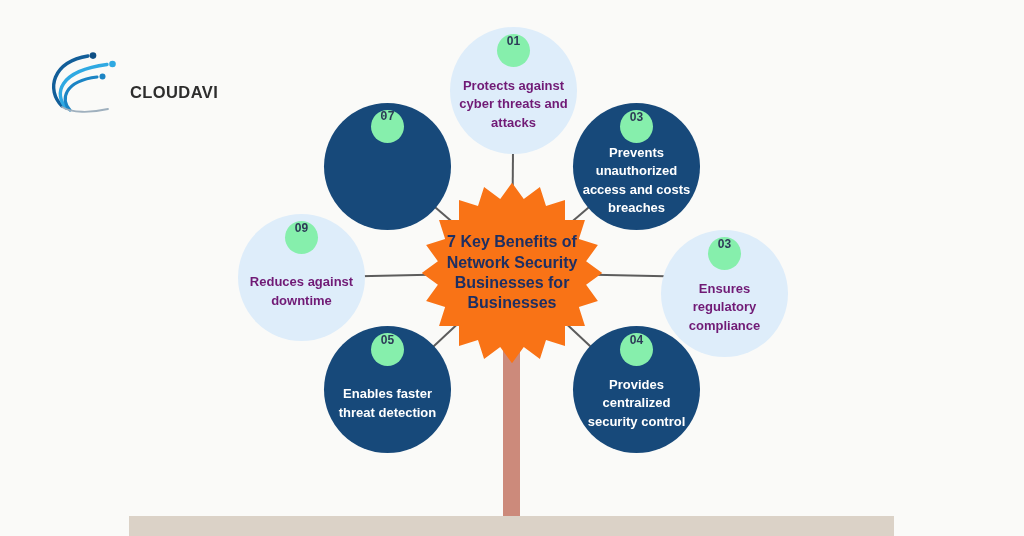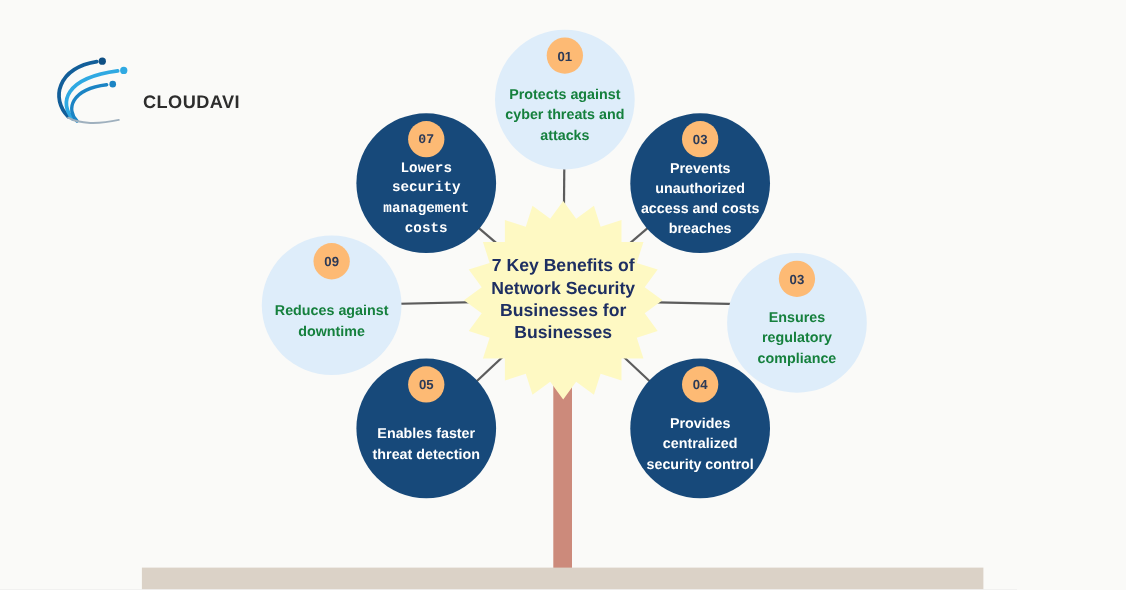--- a/index.html
+++ b/index.html
@@ -8,42 +8,42 @@
     background:#FAFAF8;overflow:hidden;
     font-family:"Liberation Sans","DejaVu Sans",sans-serif;
   }
   
   .connectors{position:absolute;left:0;top:0;z-index:1;}
   .trunk{position:absolute;left:503px;top:345px;width:17px;height:173px;background:#CC8A7B;z-index:1;}
   .ground{position:absolute;left:129px;top:516px;width:765px;height:20px;background:#DBD2C7;z-index:2;}
   
   .starburst{
     position:absolute;left:417px;top:178px;width:190px;height:190px;z-index:3;
-    background:#fef9c3;display:flex;align-items:center;justify-content:center;
+    background:#f97316;display:flex;align-items:center;justify-content:center;
     clip-path:polygon(50% 2.5%,56.2% 11%,64.7% 4.8%,67.9% 14.8%,77.9% 11.6%,77.9% 22.1%,88.4% 22.1%,85.2% 32.1%,95.2% 35.3%,89% 43.8%,97.5% 50%,89% 56.2%,95.2% 64.7%,85.2% 67.9%,88.4% 77.9%,77.9% 77.9%,77.9% 88.4%,67.9% 85.2%,64.7% 95.2%,56.2% 89%,50% 97.5%,43.8% 89%,35.3% 95.2%,32.1% 85.2%,22.1% 88.4%,22.1% 77.9%,11.6% 77.9%,14.8% 67.9%,4.8% 64.7%,11% 56.2%,2.5% 50%,11% 43.8%,4.8% 35.3%,14.8% 32.1%,11.6% 22.1%,22.1% 22.1%,22.1% 11.6%,32.1% 14.8%,35.3% 4.8%,43.8% 11%);
   }
   .center-title{
     text-align:center;color:#1E2F62;font-size:16px;font-weight:700;line-height:1.28;
   }
   
   .circle{
     position:absolute;width:127px;height:127px;border-radius:50%;z-index:4;
     display:flex;flex-direction:column;align-items:center;
   }
   .circle.light{background:#DEEDFA;}
   .circle.dark{background:#17497A;}
   .circle .label-wrap{flex:1;display:flex;align-items:center;justify-content:center;padding:0 6px 12px;}
   .circle .label{
     text-align:center;font-size:13px;font-weight:700;line-height:1.42;max-width:113px;
   }
-  .circle.light .label{color:#15803d;}
+  .circle.light .label{color:#701a75;}
   .circle.dark  .label{color:#FFFFFF;}
   .badge{
-    flex:none;margin-top:7px;width:33px;height:33px;border-radius:50%;background:#fdba74;
-    display:flex;align-items:center;justify-content:center;
+    flex:none;margin-top:7px;width:33px;height:33px;border-radius:50%;background:#86efac;
+    display:flex;align-items:flex-start;justify-content:center;
     font-size:12px;font-weight:700;color:#2C3A57;
   }
   #c01{left:450px;top:27px;}
   #c02{left:573px;top:103px;}
   #c03{left:661px;top:230px;}
   #c04{left:573px;top:326px;}
   #c05{left:324px;top:326px;}
   #c06{left:238px;top:214px;}
   #c07{left:324px;top:103px;font-family:Liberation Mono, monospace;}
   
@@ -129,23 +129,20 @@
       </div>
     <div class="label-wrap">
         <div class="label">Reduces against downtime</div>
       </div>
   </div>
 
   <div class="circle dark" id="c07">
     <div class="badge">
         <span>07</span>
       </div>
-    <div class="label-wrap">
-        <div class="label">Lowers security management costs</div>
-      </div>
   </div>
 
   <div class="logo">
     <svg width="170" height="66" viewBox="0 0 170 66">
       <g fill="none" stroke-linecap="round">
         <path d="M 14,56 C -2,40 4,12 40,6" stroke="#125E99" stroke-width="3.4"></path>
         <path d="M 18,58 C 6,44 10,21 59,14.5" stroke="#2FA9E2" stroke-width="3.4"></path>
         <path d="M 22,60 C 12,50 16,31 49,27" stroke="#1B84C4" stroke-width="3.1"></path>
         <path d="M 14,57 C 24,63 42,63 60,59" stroke="#9FB0BE" stroke-width="1.8"></path>
       </g>

